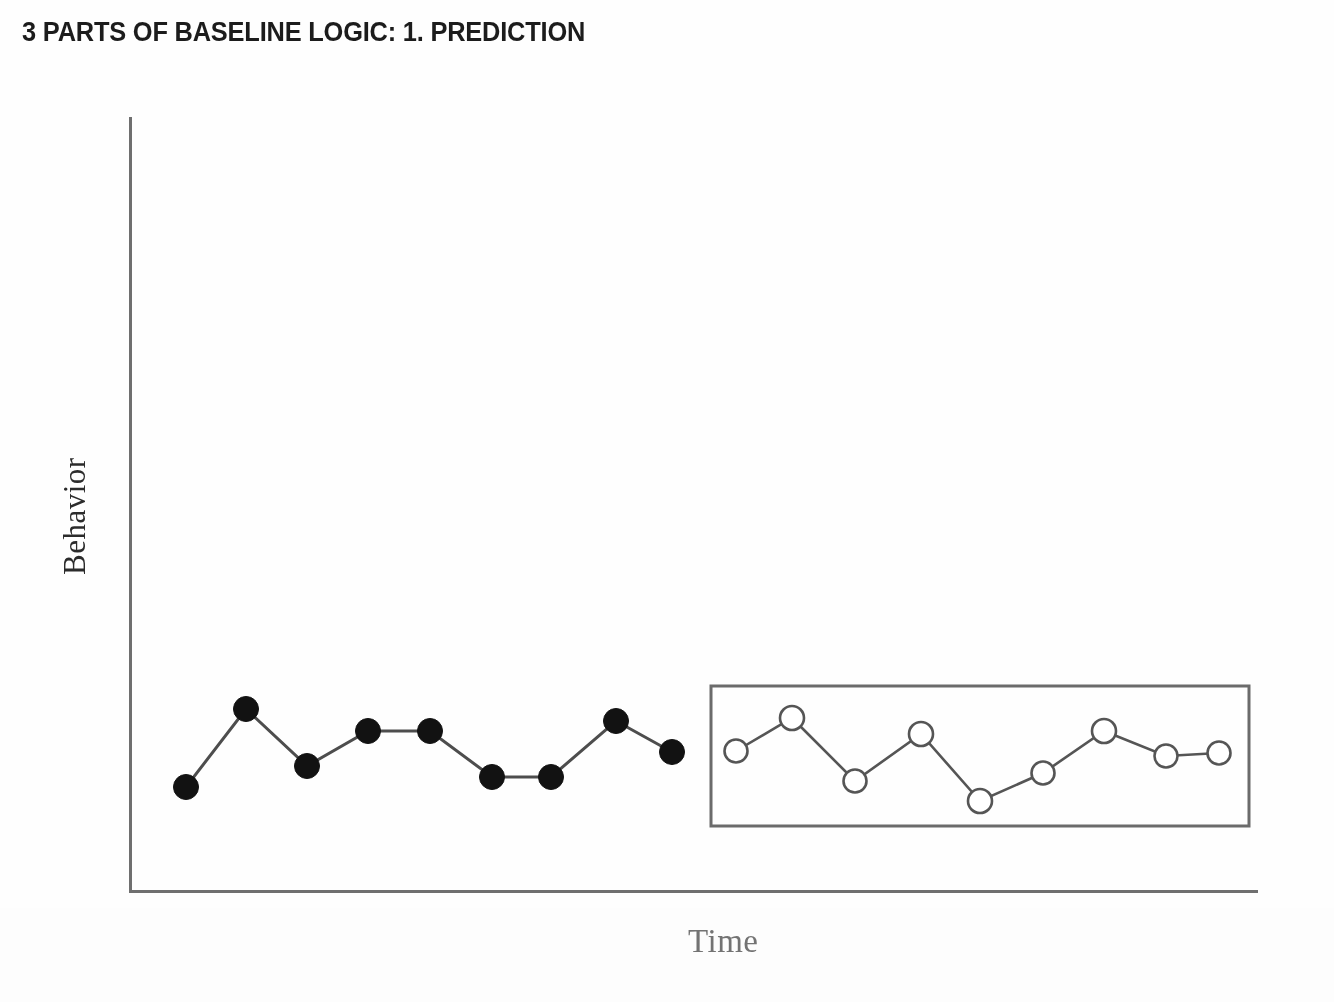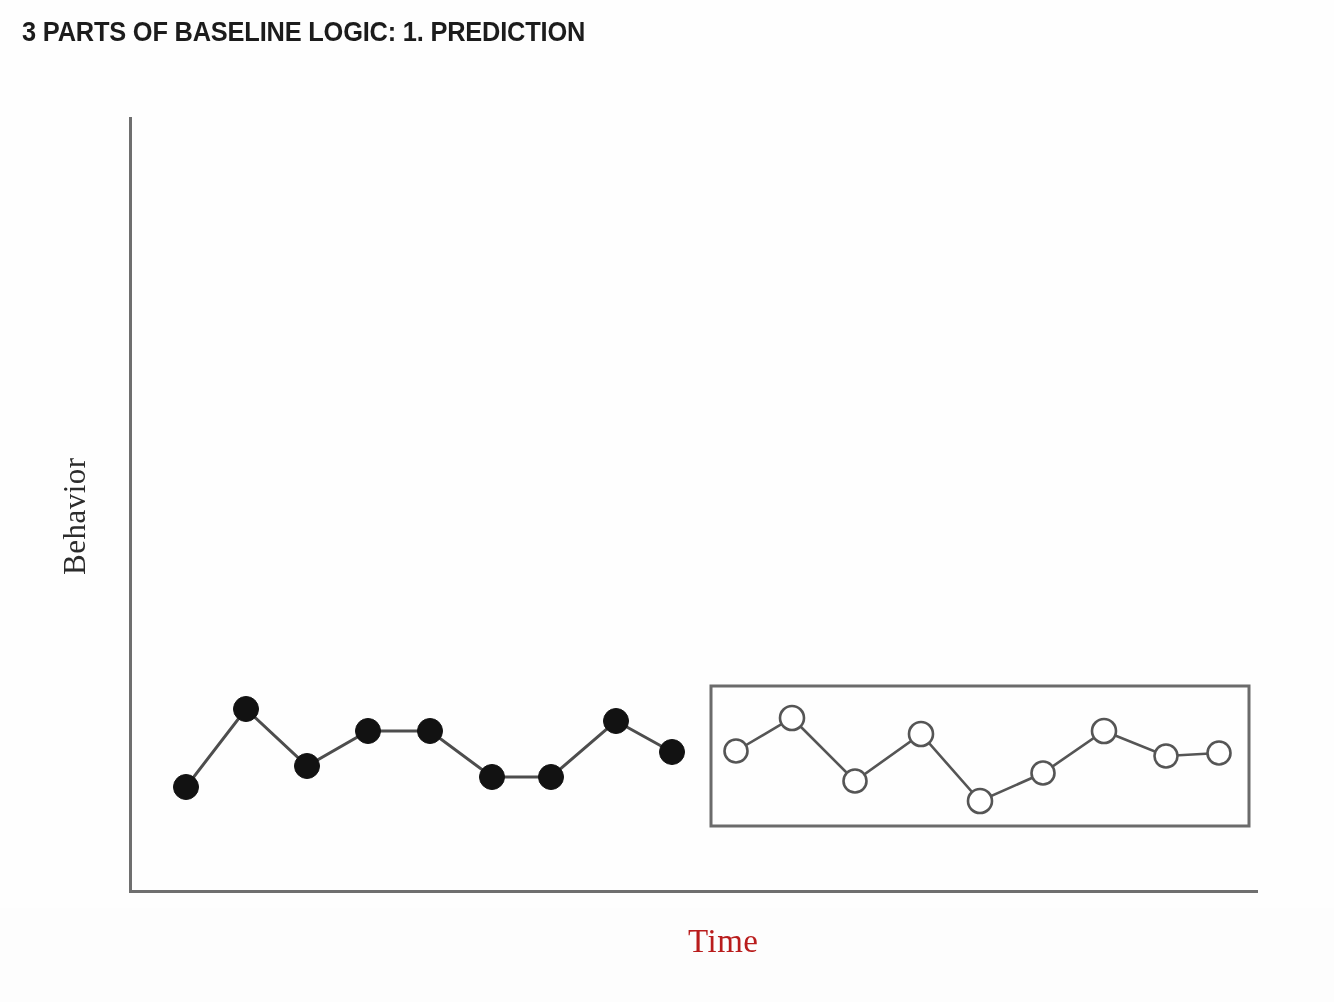--- a/index.html
+++ b/index.html
@@ -69,21 +69,21 @@
     transform: translate(57px, 575px) rotate(-90deg);
     letter-spacing: 0.5px;
   }
 
   #x-axis-title {
     position: absolute;
     left: 688px;
     top: 923px;
     font-family: "Liberation Serif", serif;
     font-size: 33px;
-    color: #b91c1c;
+    color: #737373;
     white-space: nowrap;
     letter-spacing: 0.5px;
   }
 </style>
 </head>
 <body>
 
 <div id="slide">
 
   <div id="slide-title">3 PARTS OF BASELINE LOGIC: 1. PREDICTION</div>

